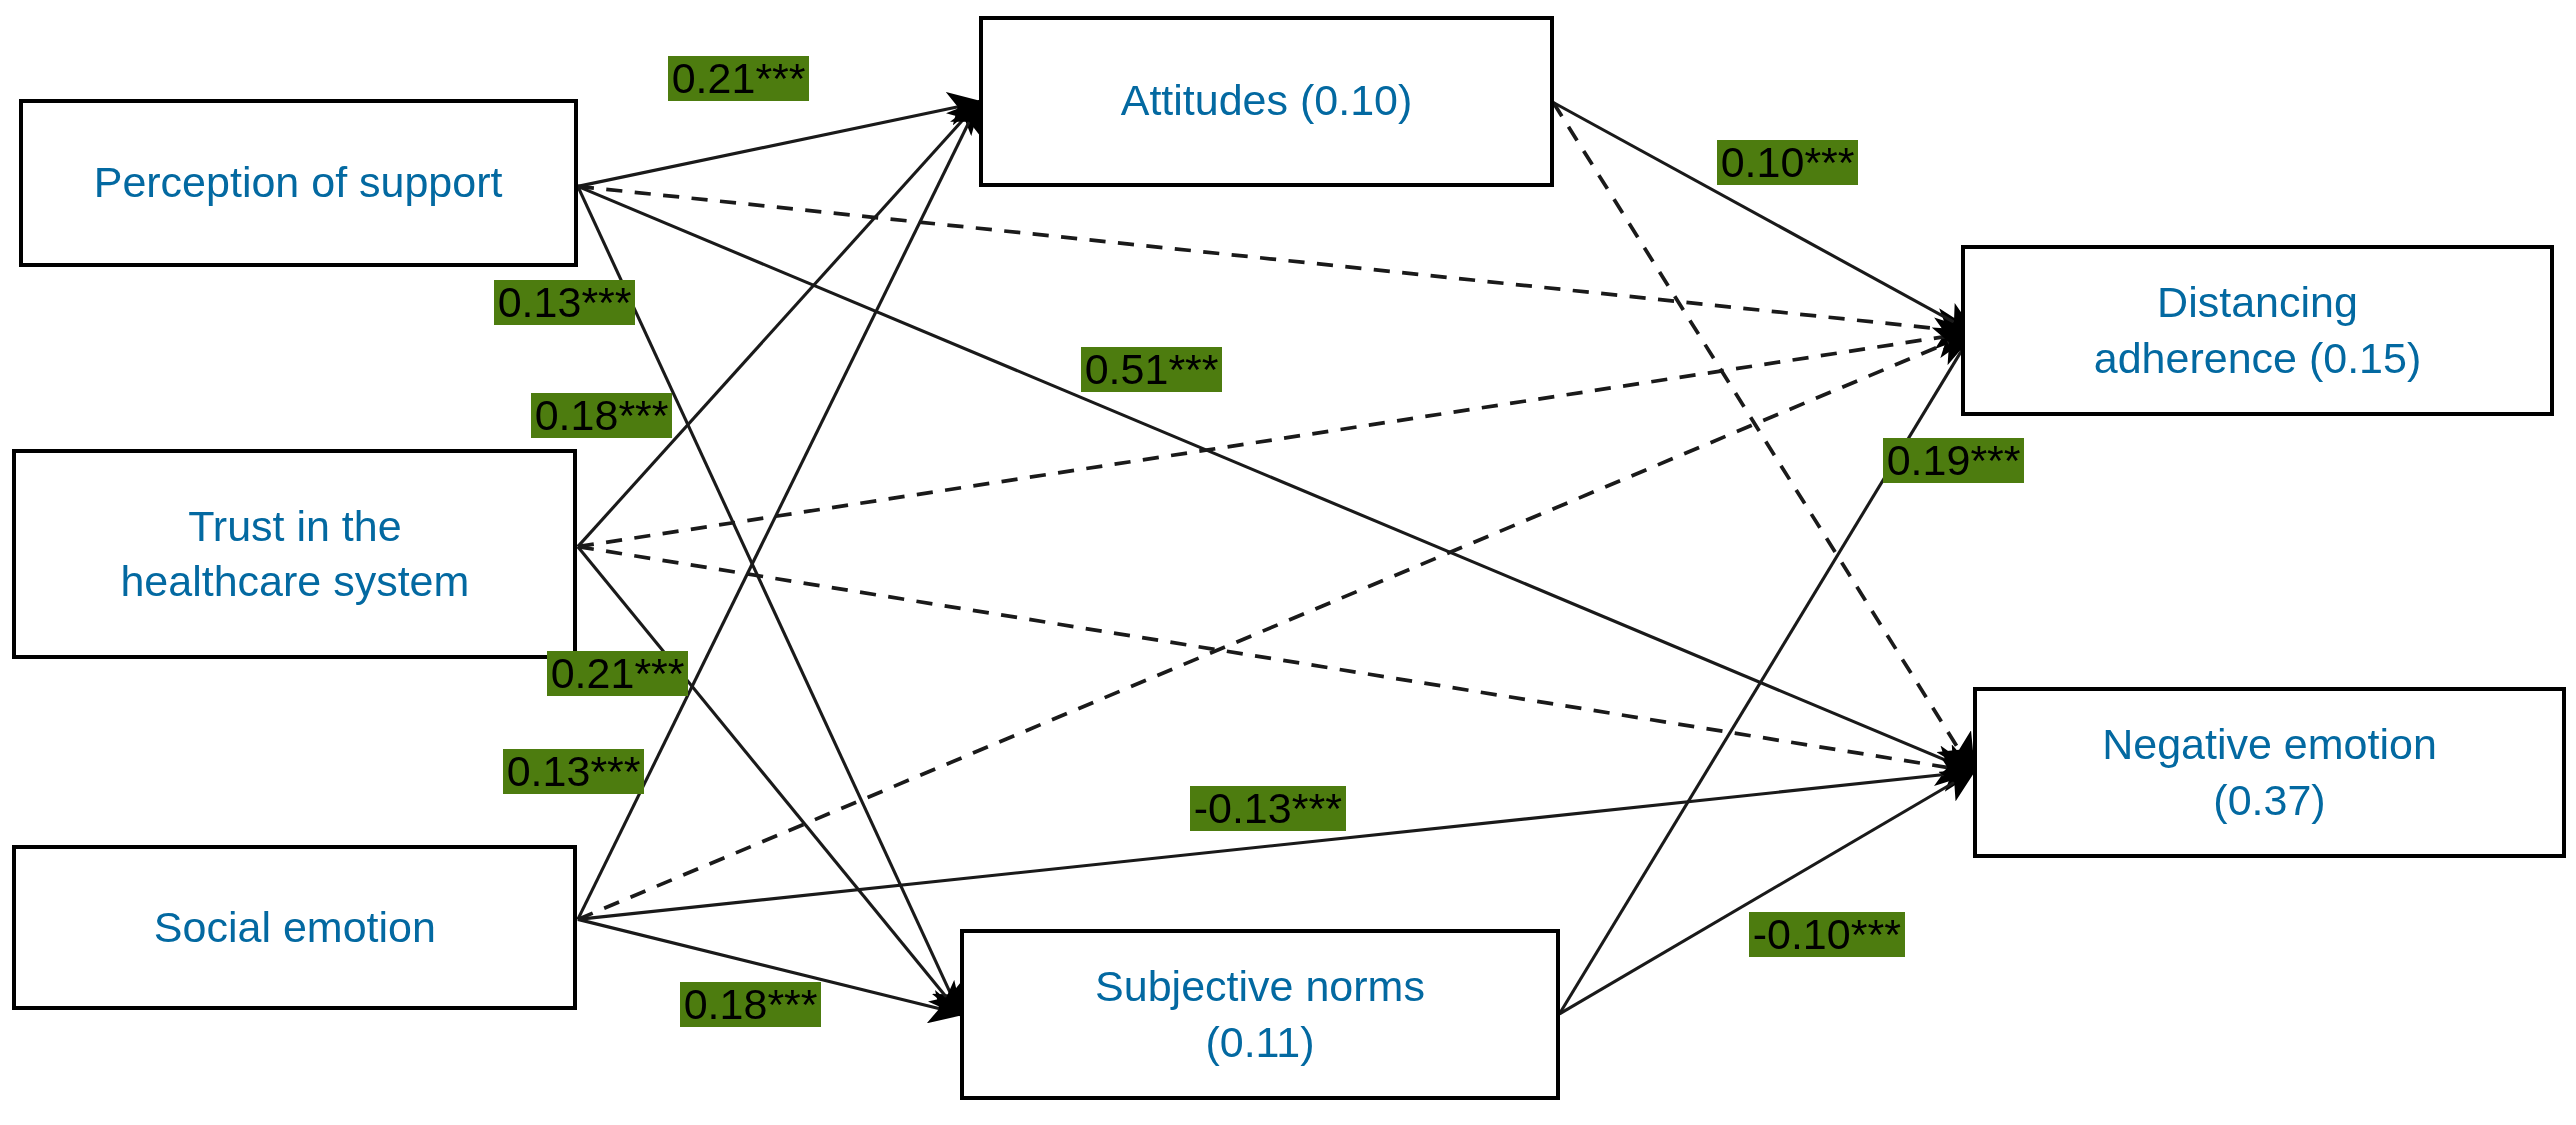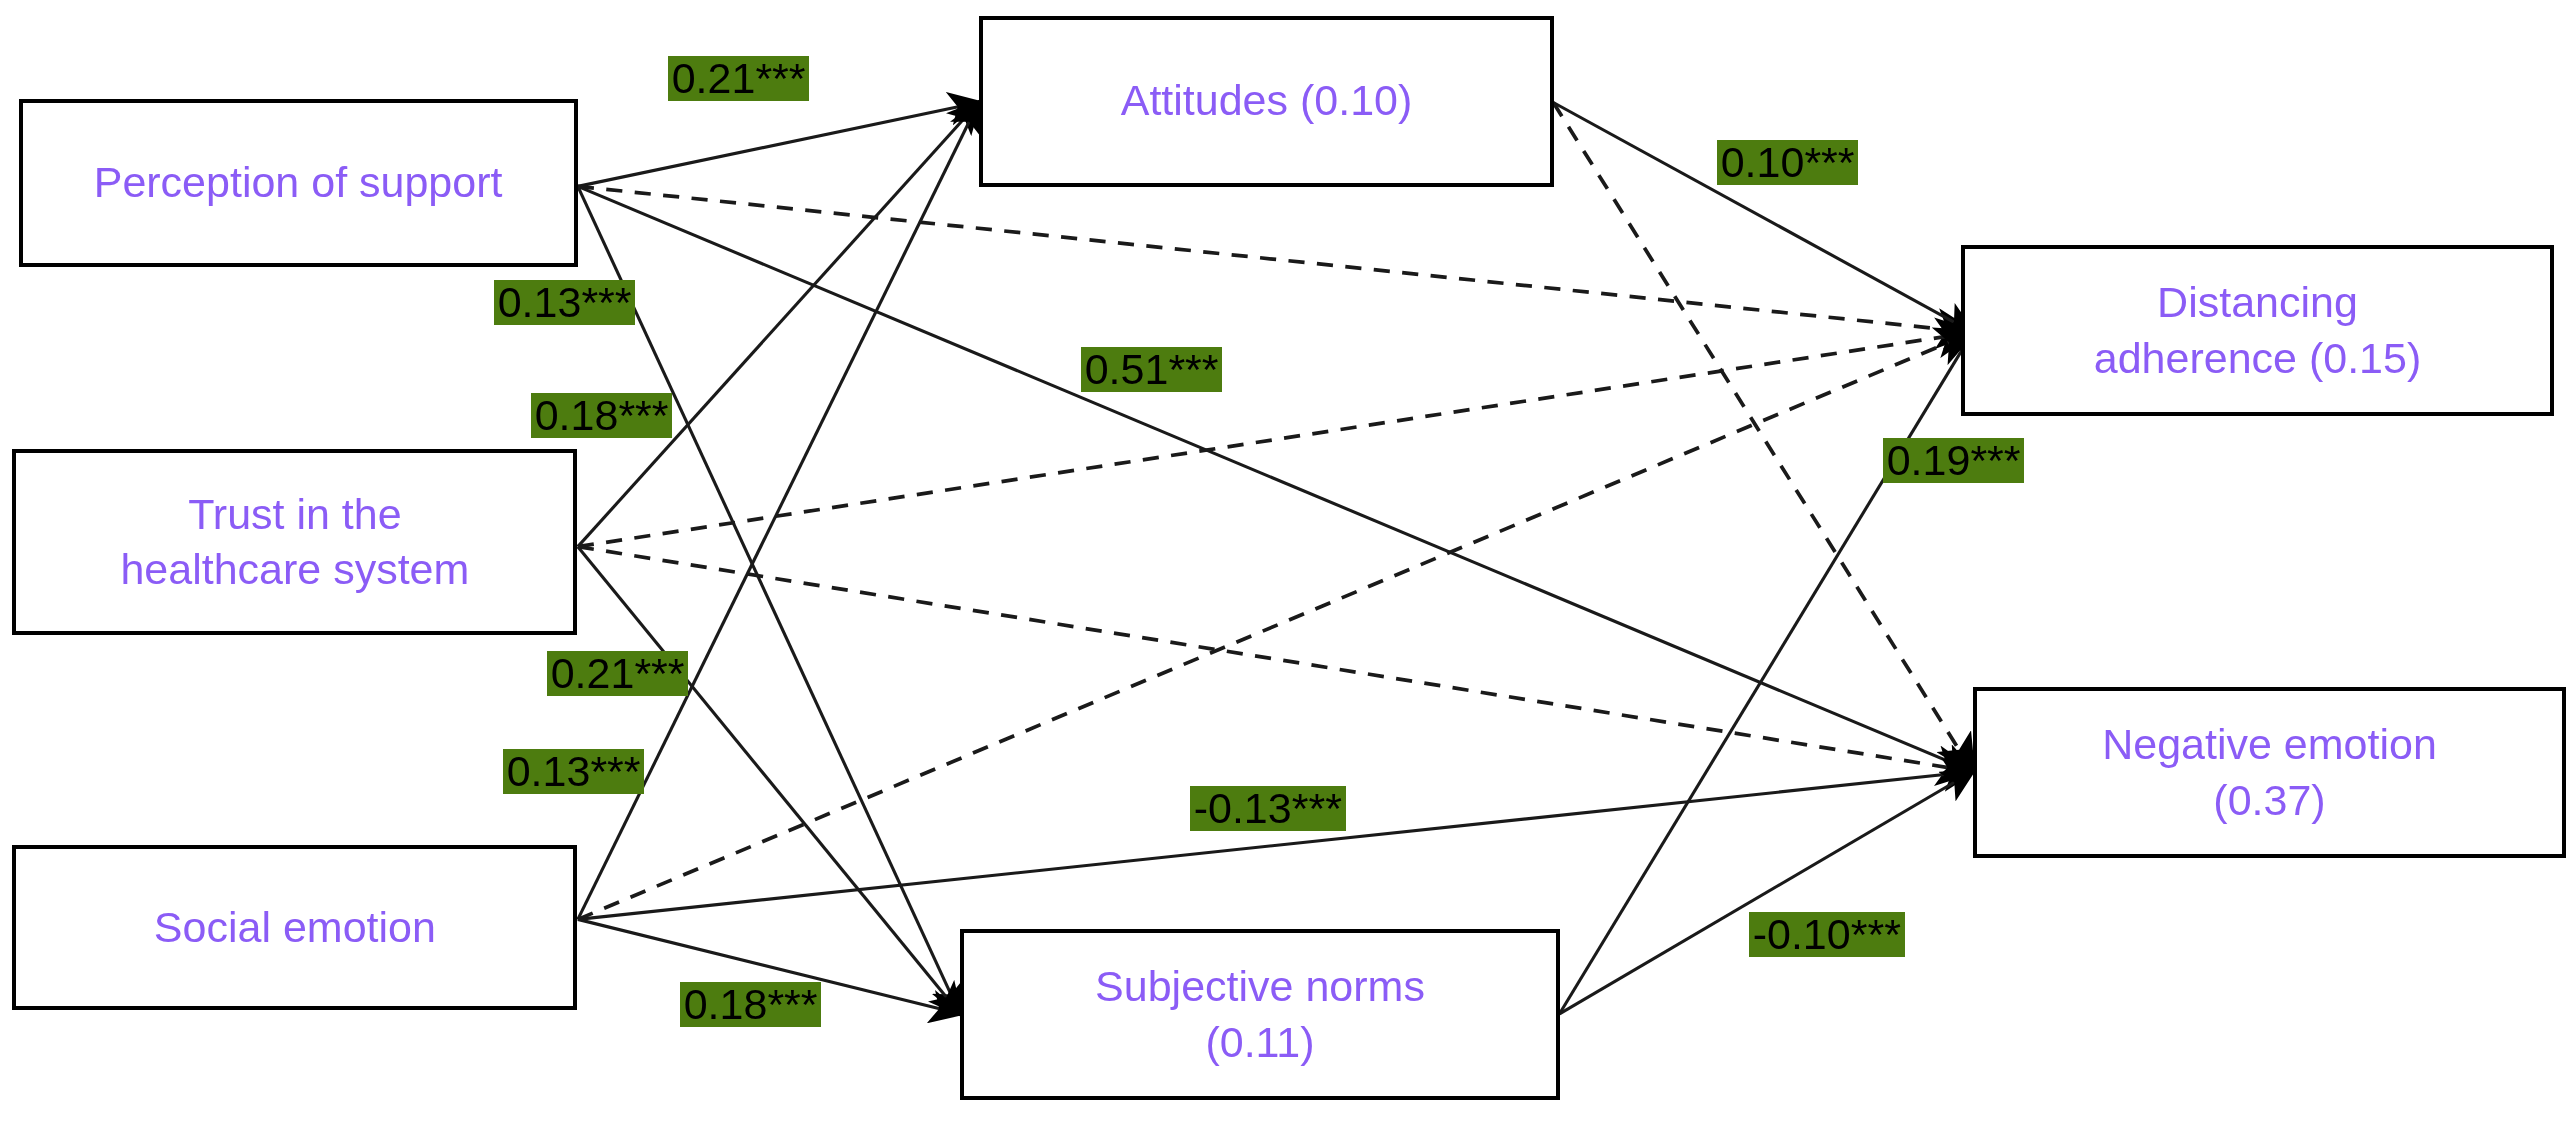--- a/index.html
+++ b/index.html
@@ -25,21 +25,21 @@
   .node-box {
     position: absolute;
     box-sizing: border-box;
     border: 4.3px solid #000000;
     background: #ffffff;
     display: flex;
     align-items: center;
     justify-content: center;
     text-align: center;
     line-height: 1.28;
-    color: #8b5cf6;
+    color: #0369a1;
     font-family: "Liberation Sans", sans-serif;
     font-size: 43px;
     font-weight: 400;
     padding: 0 10px;
     white-space: pre-line;
   }
   .edge-label {
     position: absolute;
     color: #000000;
     font-family: "Liberation Sans", sans-serif;
@@ -77,21 +77,21 @@
         <line x1="930" y1="1480" x2="1545" y2="1632" stroke="#1a1a1a" stroke-width="5" marker-end="url(#arrowSolid)"></line>
         <line x1="2500" y1="165" x2="3175" y2="535" stroke="#1a1a1a" stroke-width="5" marker-end="url(#arrowSolid)"></line>
         <line x1="2500" y1="165" x2="3175" y2="1242" stroke="#1a1a1a" stroke-width="6" stroke-dasharray="26 20" marker-end="url(#arrowSolid)"></line>
         <line x1="2510" y1="1632" x2="3175" y2="535" stroke="#1a1a1a" stroke-width="5" marker-end="url(#arrowSolid)"></line>
         <line x1="2510" y1="1632" x2="3175" y2="1242" stroke="#1a1a1a" stroke-width="5" marker-end="url(#arrowSolid)"></line>
       </g>
   </svg>
 
   <div id="nodes">
       <div class="node-box" style="left: 18.6px; top: 99px; width: 559px; height: 168px; border-color: rgb(0, 0, 0);">Perception of support</div>
-      <div class="node-box" style="left: 12.4px; top: 449px; width: 565px; height: 186px; border-color: rgb(0, 0, 0);">Trust in the
+      <div class="node-box" style="left: 12.4px; top: 449px; width: 565px; height: 210px; border-color: rgb(0, 0, 0);">Trust in the
 healthcare system</div>
       <div class="node-box" style="left: 12.4px; top: 845px; width: 565px; height: 165px; border-color: rgb(0, 0, 0);">Social emotion</div>
       <div class="node-box" style="left: 979px; top: 15.5px; width: 575px; height: 171px; border-color: rgb(0, 0, 0);">Attitudes (0.10)</div>
       <div class="node-box" style="left: 960px; top: 929px; width: 600px; height: 171px; border-color: rgb(0, 0, 0);">Subjective norms
 (0.11)</div>
       <div class="node-box" style="left: 1961px; top: 245px; width: 593px; height: 171px; border-color: rgb(0, 0, 0);">Distancing
 adherence (0.15)</div>
       <div class="node-box" style="left: 1973px; top: 687px; width: 593px; height: 171px; border-color: rgb(0, 0, 0);">Negative emotion
 (0.37)</div>
     </div>

